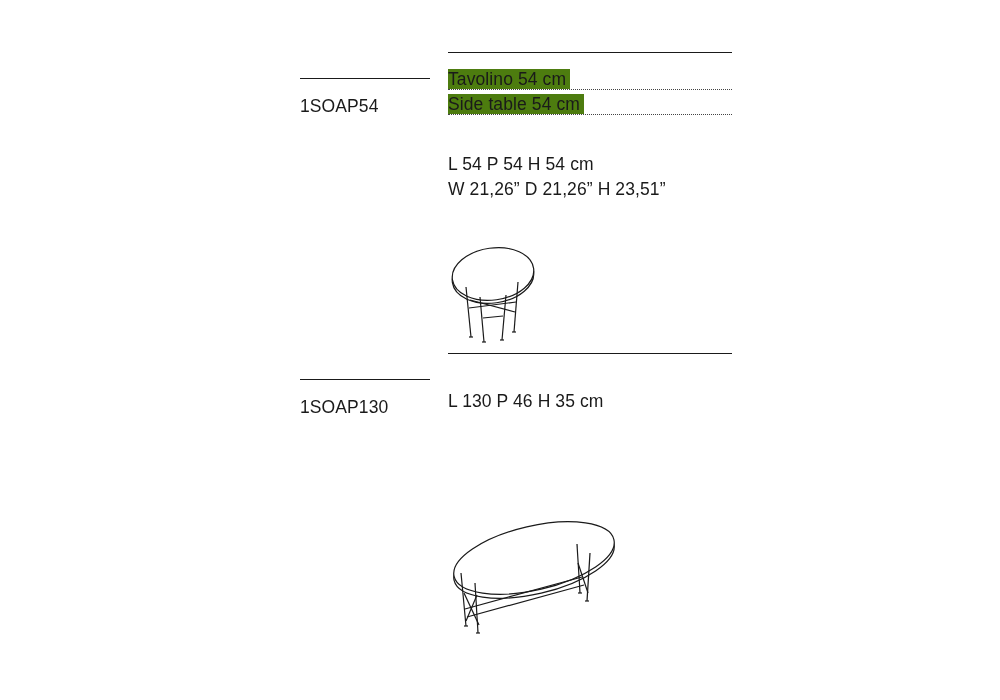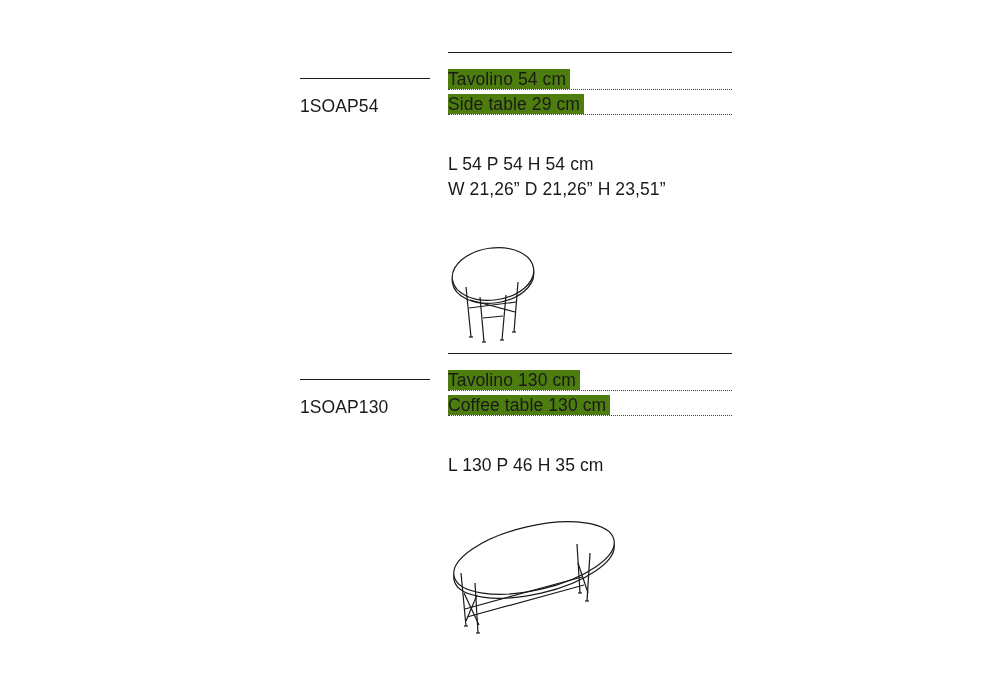--- a/index.html
+++ b/index.html
@@ -119,21 +119,21 @@
     <div class="info-col">
       <div class="info-rule"></div>
 
       <div class="names">
         <div class="name-line">
           <span class="dotline"></span>
           <span class="txt">Tavolino 54 cm</span>
         </div>
         <div class="name-line">
           <span class="dotline"></span>
-          <span class="txt">Side table 29 cm</span>
+          <span class="txt">Side table 54 cm</span>
         </div>
       </div>
 
       <div class="dims">
         <div class="dim-line">L 54 P 54 H 54 cm</div>
         <div class="dim-line">W 21,26” D 21,26” H 23,51”</div>
       </div>
     </div>
 
     <div class="drawing drawing-1">
@@ -163,30 +163,20 @@
   <div class="product product-2">
 
     <div class="code-col">
       <div class="code-rule"></div>
       <div class="code-text">1SOAP130</div>
     </div>
 
     <div class="info-col">
       <div class="info-rule"></div>
 
-      <div class="names">
-        <div class="name-line">
-          <span class="dotline"></span>
-          <span class="txt">Tavolino 130 cm</span>
-        </div>
-        <div class="name-line">
-          <span class="dotline"></span>
-          <span class="txt">Coffee table 130 cm</span>
-        </div>
-      </div>
 
       <div class="dims">
         <div class="dim-line">L 130 P 46 H 35 cm</div>
       </div>
     </div>
 
     <div class="drawing drawing-2">
       <svg width="220" height="160" viewBox="0 0 220 160" fill="none" xmlns="http://www.w3.org/2000/svg">
 
         <ellipse cx="104" cy="41" rx="82" ry="32" transform="rotate(-13 104 41)" stroke="#1a1a1a" stroke-width="1.2" fill="#ffffff"></ellipse>

